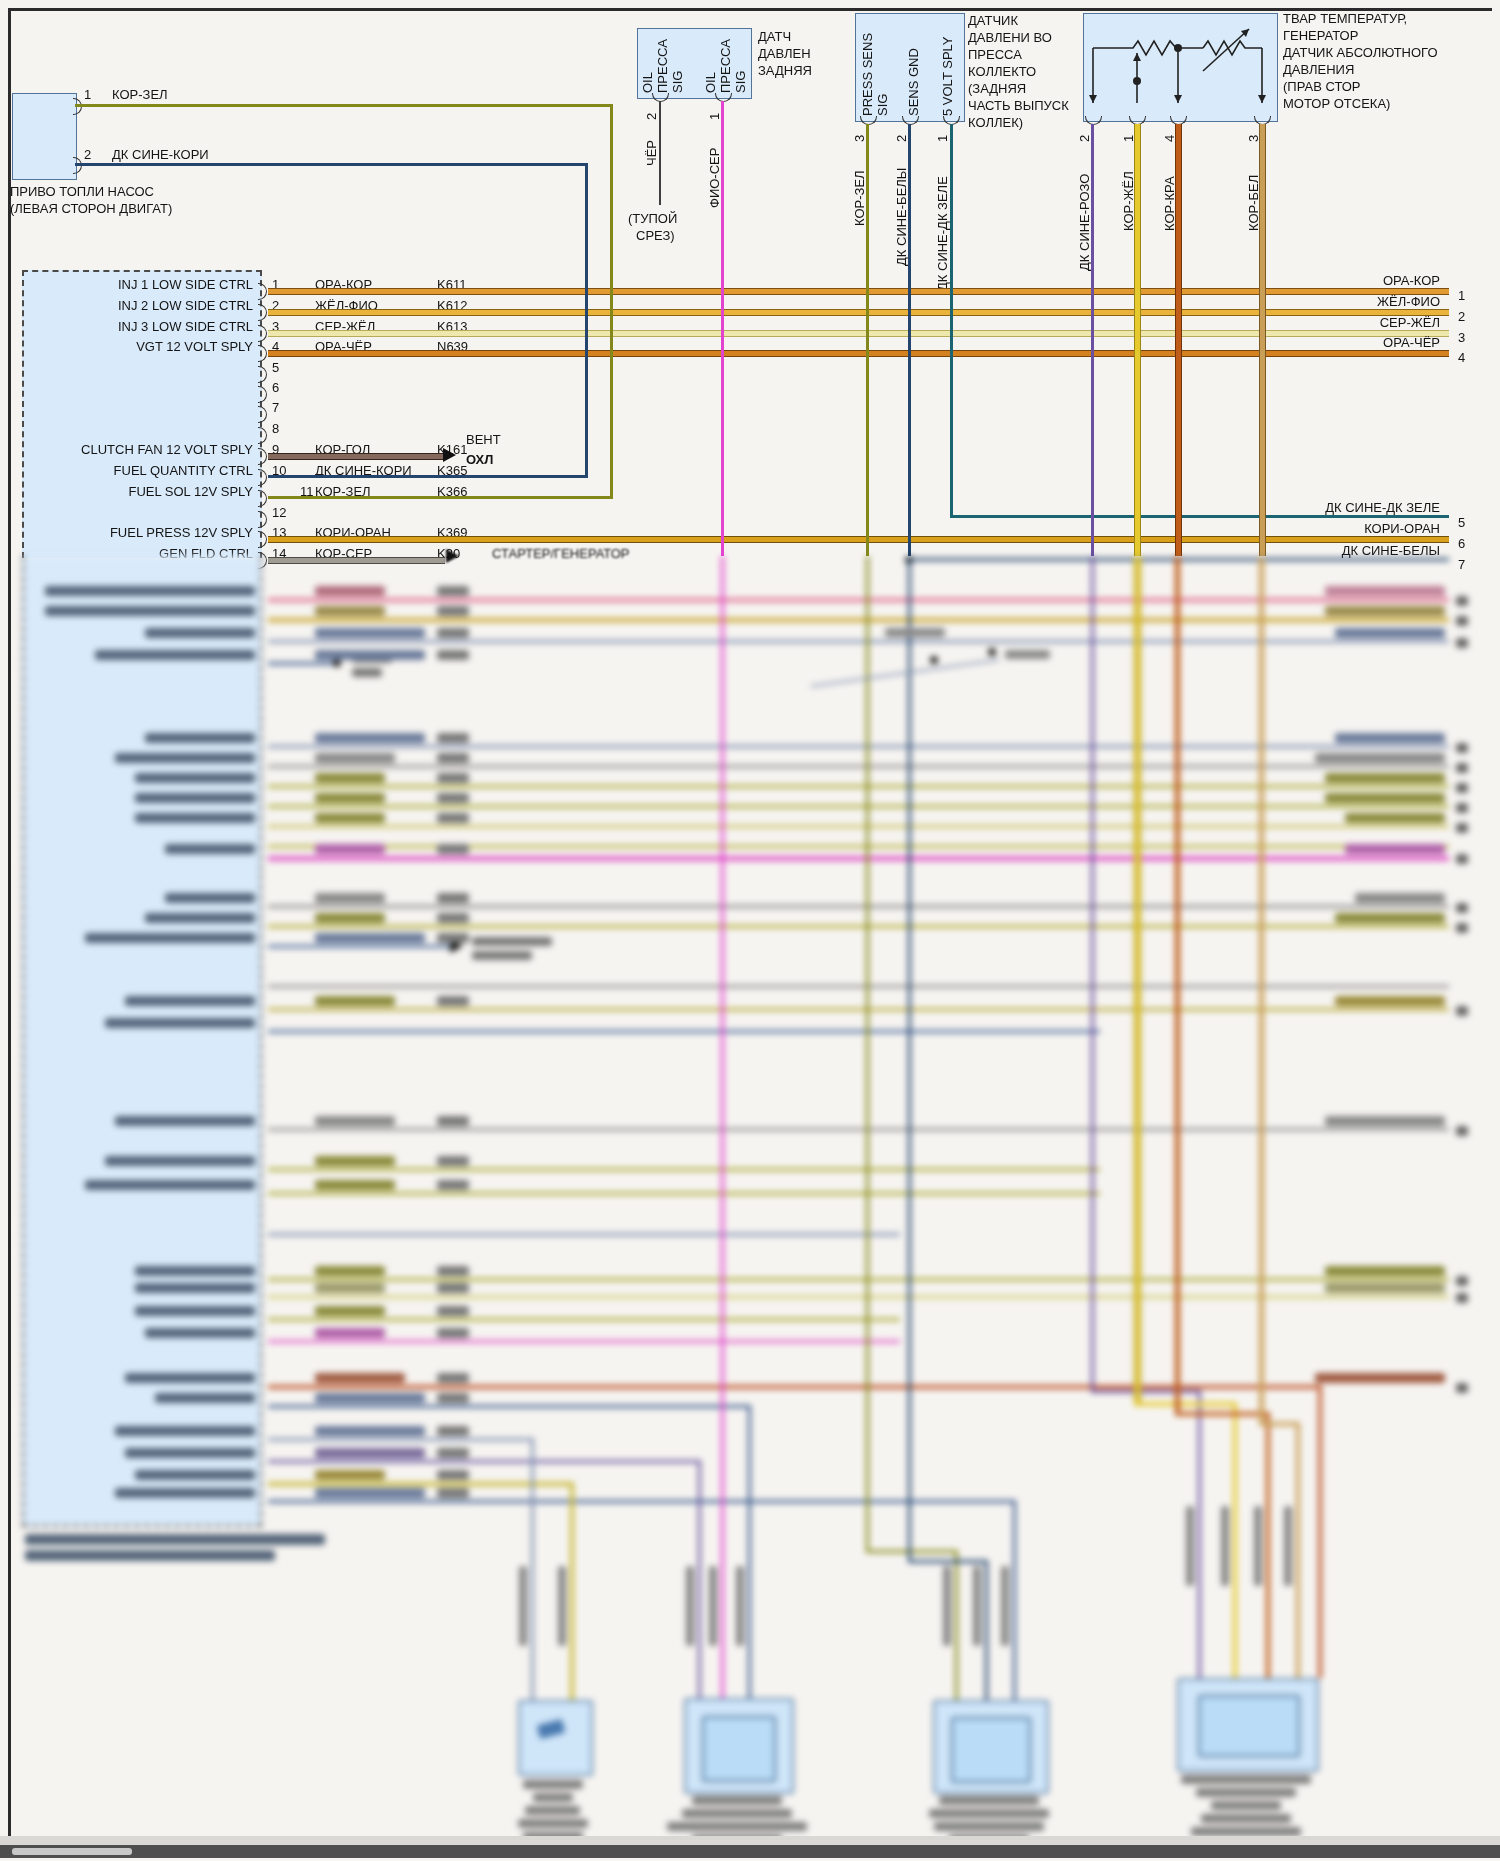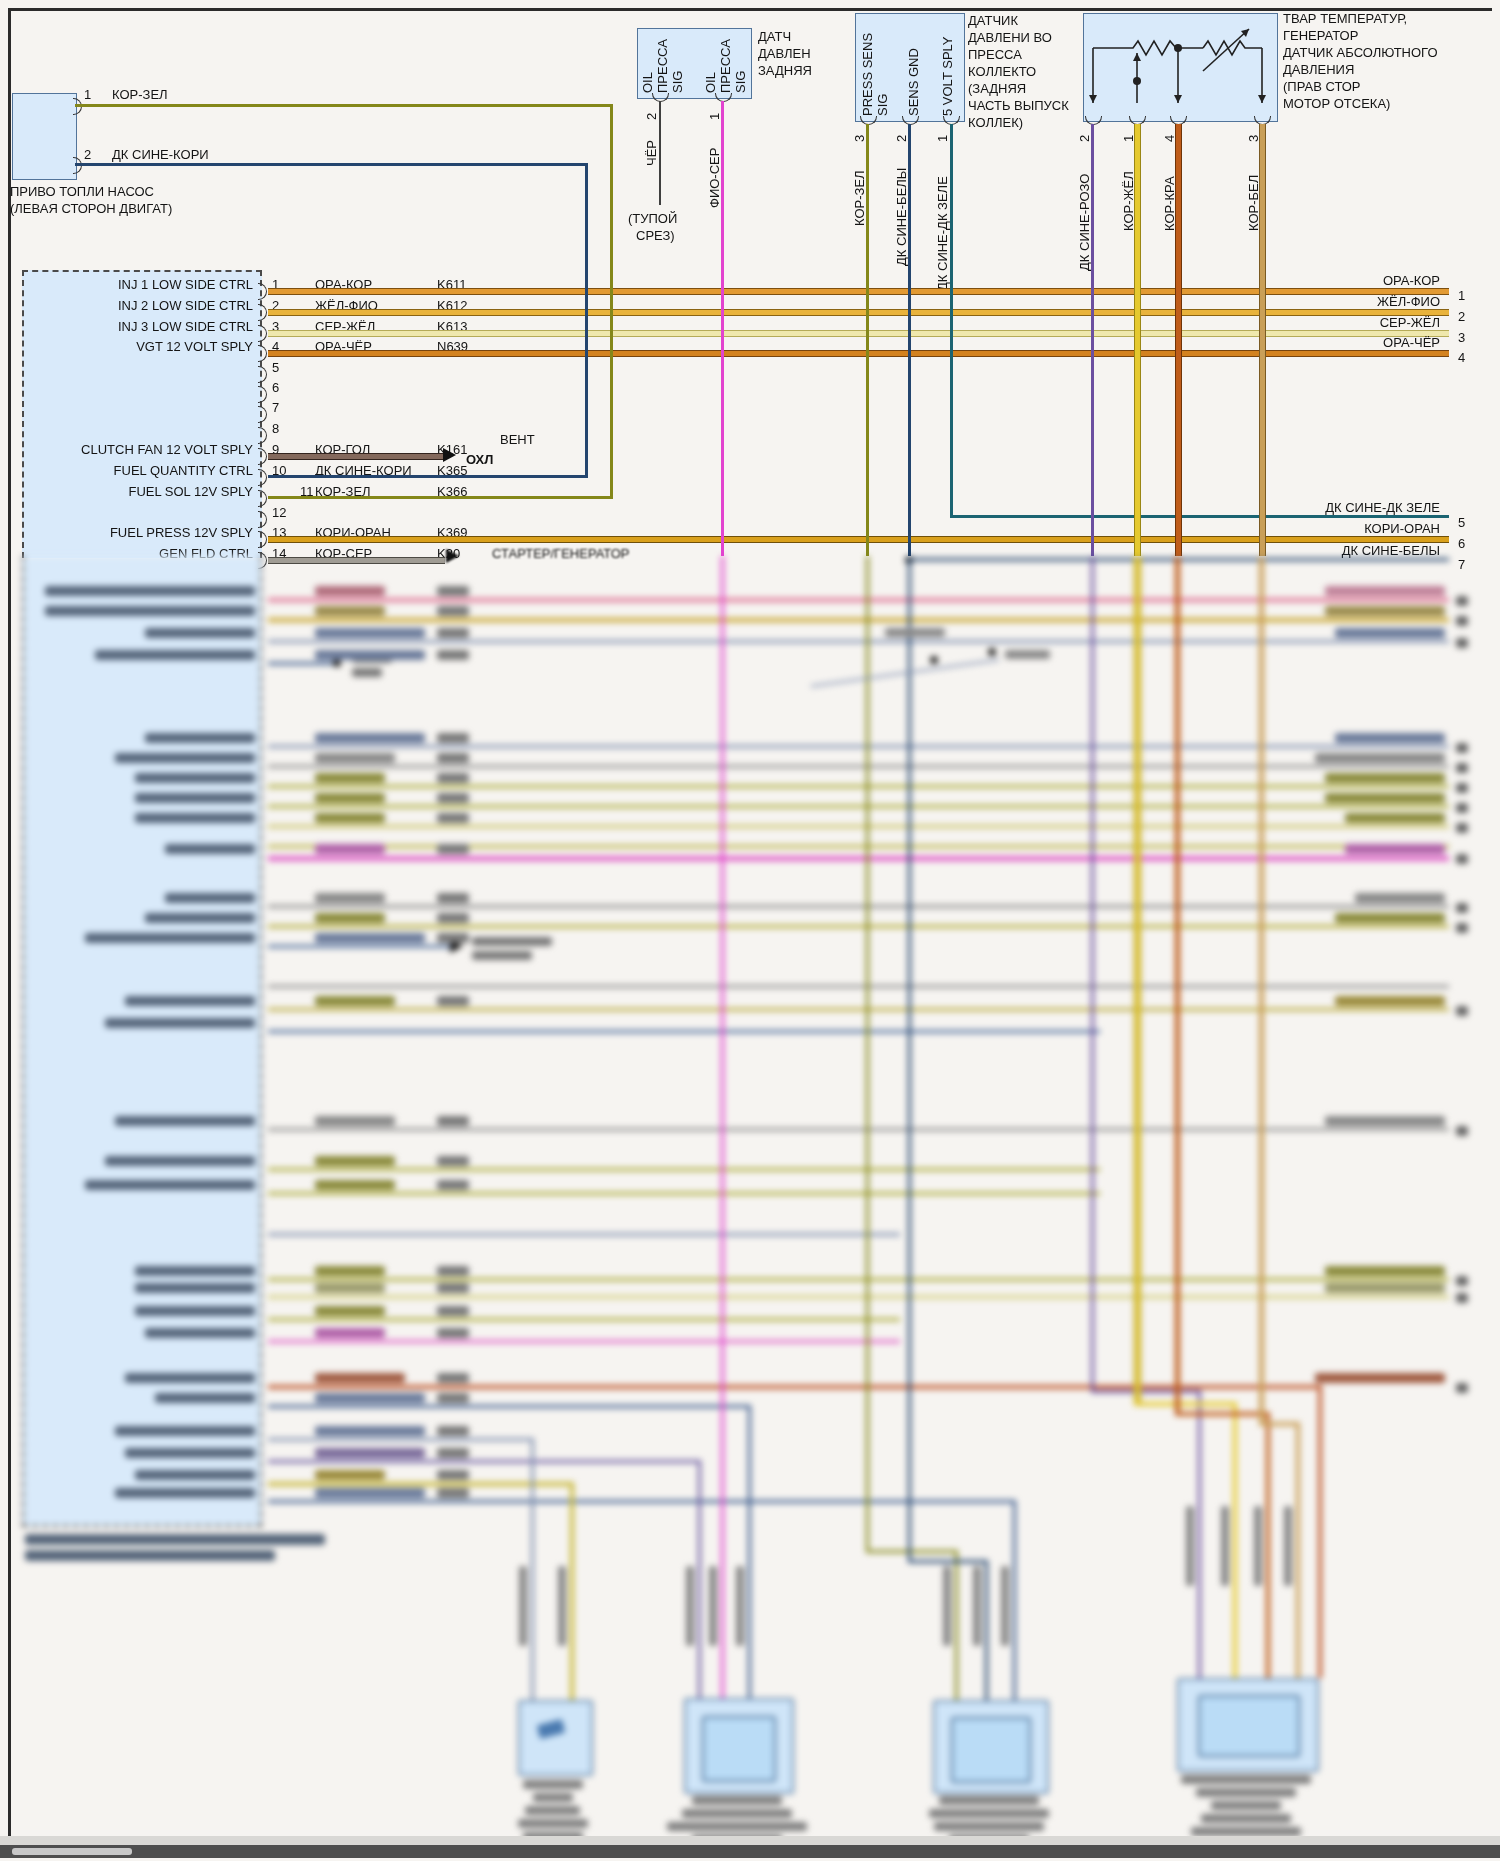--- a/index.html
+++ b/index.html
@@ -230,21 +230,21 @@
   <div class="vw v-magenta" style="left:721px;top:101px;height:455px;"></div>
   <div class="vw v-olive" style="left:866px;top:124px;height:432px;"></div>
   <div class="vw v-dkblue" style="left:908px;top:124px;height:432px;"></div>
   <div class="vw v-teal" style="left:950px;top:124px;height:394px;"></div>
   <div class="vw v-purple" style="left:1091px;top:124px;height:432px;"></div>
   <div class="vw v-yellow" style="left:1134px;top:124px;height:432px;"></div>
   <div class="vw v-dkorange" style="left:1175px;top:124px;height:432px;"></div>
   <div class="vw v-tan" style="left:1259px;top:124px;height:432px;"></div>
 
   <div class="arr" style="left:443px;top:448px;"></div>
-  <div class="lbl" style="left:466px;top:431px;margin-left:34px;">ВЕНТ</div>
+  <div class="lbl" style="left:466px;top:431px;">ВЕНТ</div>
   <div class="lbl" style="left:466px;top:451px;font-weight:bold;">ОХЛ</div>
   <div class="arr sb" style="left:446px;top:549px;"></div>
   <div class="lbl sb" style="left:492px;top:545px;">СТАРТЕР/ГЕНЕРАТОР</div>
 
   <div class="lbl rt" style="right:60px;top:272px;">ОРА-КОР</div>
   <div class="lbl" style="left:1458px;top:287px;">1</div>
   <div class="lbl rt" style="right:60px;top:293px;">ЖЁЛ-ФИО</div>
   <div class="lbl" style="left:1458px;top:308px;">2</div>
   <div class="lbl rt" style="right:60px;top:314px;">СЕР-ЖЁЛ</div>
   <div class="lbl" style="left:1458px;top:329px;">3</div>

